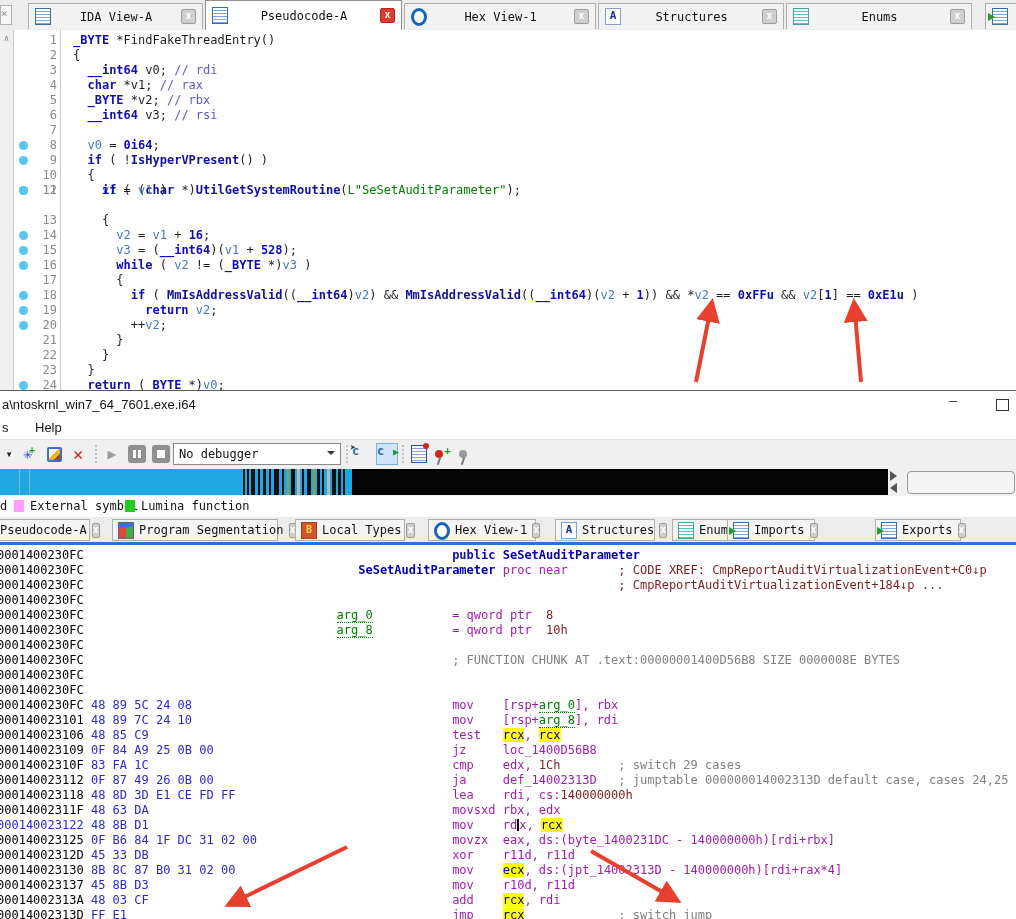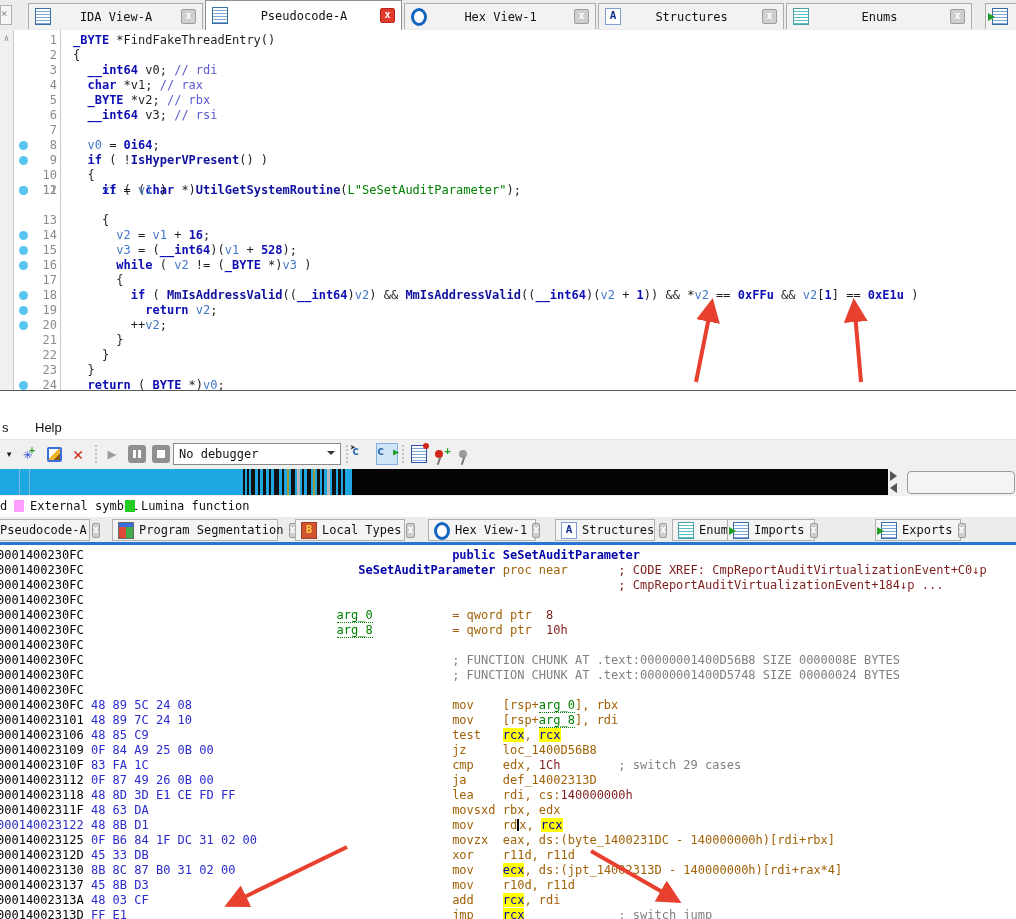--- a/index.html
+++ b/index.html
@@ -32,21 +32,21 @@
                  font-size:9px;text-align:center;}
   .prow{position:absolute;left:0;width:1016px;height:15px;white-space:pre;line-height:15px;}
   .prow .dot{position:absolute;left:19px;top:3px;width:9px;height:9px;border-radius:50%;background:#58c6f0;}
   .prow .lnum{position:absolute;left:28px;width:29px;text-align:right;color:#8a8a8a;}
   .prow .code{position:absolute;left:73px;}
   .gutterline{left:60px;top:30px;width:1px;height:360px;background:#c9c9c9;}
   
   .sg-p{color:#1e1e1e;} .sg-k{color:#0e0eb4;font-weight:bold;} .sg-v{color:#4076c8;}
   .sg-c{color:#5a5ad2;} .sg-s{color:#008000;} .sg-n{color:#0e0eb4;font-weight:bold;}
   .sg-f{color:#10109e;font-weight:bold;}
-  .sg-A{color:#000;} .sg-B{color:#2a2acc;} .sg-b{color:#2a2acc;} .sg-m{color:#a16207;}
+  .sg-A{color:#000;} .sg-B{color:#2a2acc;} .sg-b{color:#2a2acc;} .sg-m{color:#a21caf;}
   .sg-g{color:#7f1d1d;} .sg-y{color:#808080;} .sg-N{color:#0000a8;font-weight:bold;}
   .sg-a{color:#008000;border-bottom:1px dotted #008000;}
   .sg-h{background:#ffff00;color:#0000a8;}
   .sg-i{display:inline-block;width:0;border-left:2px solid #000;height:12px;vertical-align:-2px;}
   
   #midwin{left:0;top:390px;width:1016px;height:78px;background:#fff;border-top:1px solid #5a5a5a;}
   #titlebar{left:0;top:391px;width:1016px;height:26px;background:#fff;}
   #titletext{left:2px;top:6px;font-family:"Liberation Sans",sans-serif;font-size:13px;color:#111;}
   #btn-min{left:940px;top:3px;width:26px;height:20px;text-align:center;color:#333;font-family:"Liberation Sans",sans-serif;}
   #btn-max{left:996px;top:8px;width:11px;height:10px;border:1px solid #333;}
@@ -151,20 +151,25 @@
         <div class="prow" style="top: 288px;"><div class="dot"></div><div class="lnum">20</div><div class="code"><span class="sg-p">        ++</span><span class="sg-v">v2</span><span class="sg-p">;</span></div></div>
         <div class="prow" style="top: 303px;"><div class="lnum">21</div><div class="code"><span class="sg-p">      }</span></div></div>
         <div class="prow" style="top: 318px;"><div class="lnum">22</div><div class="code"><span class="sg-p">    }</span></div></div>
         <div class="prow" style="top: 333px;"><div class="lnum">23</div><div class="code"><span class="sg-p">  }</span></div></div>
         <div class="prow" style="top: 348px;"><div class="dot"></div><div class="lnum">24</div><div class="code"><span class="sg-p">  </span><span class="sg-k">return</span><span class="sg-p"> (</span><span class="sg-k">_BYTE</span><span class="sg-p"> *)</span><span class="sg-v">v0</span><span class="sg-p">;</span></div></div>
       </div>
   </div>
   <div class="abs gutterline"></div>
 
   <div id="midwin" class="abs"></div>
+  <div id="titlebar" class="abs">
+    <div id="titletext" class="abs">a\ntoskrnl_win7_64_7601.exe.i64</div>
+    <div id="btn-min" class="abs">─</div>
+    <div id="btn-max" class="abs"></div>
+  </div>
   <div id="menubar" class="abs">
     <span class="menuitem" style="left:2px">s</span>
     <span class="menuitem" style="left:35px">Help</span>
   </div>
 
   <div id="toolbar" class="abs">
     <div class="tbi" style="left:2px;width:14px;color:#222;">▾</div>
     <div class="tbi" style="left:18px;width:22px;color:#2244cc;font-size:15px;font-weight:bold;">✳<span style="color:#1f9e28;font-size:10px;margin-left:-3px;margin-top:-10px;">+</span></div>
     <div class="tbi" style="left:43px;width:22px;">
       <span style="display:inline-block;width:15px;height:15px;background:#3a6ee0;border-radius:2px;position:relative;">
@@ -296,28 +301,28 @@
 
   <div id="disasm" class="abs">
       <div class="dline" style="top: 3px;"><span class="sg-A">0001400230FC</span><span class="fld" style="left: 63ch;"><span class="sg-k">public </span><span class="sg-N">SeSetAuditParameter</span></span></div>
       <div class="dline" style="top: 18px;"><span class="sg-A">0001400230FC</span><span class="fld" style="left: 50ch;"><span class="sg-N">SeSetAuditParameter</span><span class="sg-m"> proc near</span></span><span class="fld" style="left: 86ch;"><span class="sg-g">; CODE XREF: CmpReportAuditVirtualizationEvent+C0↓p</span></span></div>
       <div class="dline" style="top: 33px;"><span class="sg-A">0001400230FC</span><span class="fld" style="left: 86ch;"><span class="sg-g">; CmpReportAuditVirtualizationEvent+184↓p ...</span></span></div>
       <div class="dline" style="top: 48px;"><span class="sg-A">0001400230FC</span></div>
       <div class="dline" style="top: 63px;"><span class="sg-A">0001400230FC</span><span class="fld" style="left: 47ch;"><span class="sg-a">arg_0</span></span><span class="fld" style="left: 63ch;"><span class="sg-m">= qword ptr  </span><span class="sg-g">8</span></span></div>
       <div class="dline" style="top: 78px;"><span class="sg-A">0001400230FC</span><span class="fld" style="left: 47ch;"><span class="sg-a">arg_8</span></span><span class="fld" style="left: 63ch;"><span class="sg-m">= qword ptr  </span><span class="sg-g">10h</span></span></div>
       <div class="dline" style="top: 93px;"><span class="sg-A">0001400230FC</span></div>
       <div class="dline" style="top: 108px;"><span class="sg-A">0001400230FC</span><span class="fld" style="left: 63ch;"><span class="sg-y">; FUNCTION CHUNK AT .text:00000001400D56B8 SIZE 0000008E BYTES</span></span></div>
-      <div class="dline" style="top: 123px;"><span class="sg-A">0001400230FC</span><span class="fld" style="left: 63ch;"><span class="sg-y">; FUNCTION CHUNK AT .text:00000001400D5748 SIZE 00000024 BYTES</span></span></div>
+      <div class="dline" style="top: 123px;"><span class="sg-A">0001400230FC</span></div>
       <div class="dline" style="top: 138px;"><span class="sg-A">0001400230FC</span></div>
       <div class="dline" style="top: 153px;"><span class="sg-A">0001400230FC</span><span class="fld" style="left: 13ch;"><span class="sg-b">48 89 5C 24 08</span></span><span class="fld" style="left: 63ch;"><span class="sg-m">mov    </span><span class="sg-m">[rsp+</span><span class="sg-a">arg_0</span><span class="sg-m">], rbx</span></span></div>
       <div class="dline" style="top: 168px;"><span class="sg-A">000140023101</span><span class="fld" style="left: 13ch;"><span class="sg-b">48 89 7C 24 10</span></span><span class="fld" style="left: 63ch;"><span class="sg-m">mov    </span><span class="sg-m">[rsp+</span><span class="sg-a">arg_8</span><span class="sg-m">], rdi</span></span></div>
       <div class="dline" style="top: 183px;"><span class="sg-A">000140023106</span><span class="fld" style="left: 13ch;"><span class="sg-b">48 85 C9</span></span><span class="fld" style="left: 63ch;"><span class="sg-m">test   </span><span class="sg-h">rcx</span><span class="sg-m">, </span><span class="sg-h">rcx</span></span></div>
       <div class="dline" style="top: 198px;"><span class="sg-A">000140023109</span><span class="fld" style="left: 13ch;"><span class="sg-b">0F 84 A9 25 0B 00</span></span><span class="fld" style="left: 63ch;"><span class="sg-m">jz     loc_1400D56B8</span></span></div>
       <div class="dline" style="top: 213px;"><span class="sg-A">00014002310F</span><span class="fld" style="left: 13ch;"><span class="sg-b">83 FA 1C</span></span><span class="fld" style="left: 63ch;"><span class="sg-m">cmp    edx, </span><span class="sg-g">1Ch</span></span><span class="fld" style="left: 86ch;"><span class="sg-y">; switch 29 cases</span></span></div>
-      <div class="dline" style="top: 228px;"><span class="sg-A">000140023112</span><span class="fld" style="left: 13ch;"><span class="sg-b">0F 87 49 26 0B 00</span></span><span class="fld" style="left: 63ch;"><span class="sg-m">ja     def_14002313D</span></span></div>
+      <div class="dline" style="top: 228px;"><span class="sg-A">000140023112</span><span class="fld" style="left: 13ch;"><span class="sg-b">0F 87 49 26 0B 00</span></span><span class="fld" style="left: 63ch;"><span class="sg-m">ja     def_14002313D</span></span><span class="fld" style="left: 86ch;"><span class="sg-y">; jumptable 000000014002313D default case, cases 24,25</span></span></div>
       <div class="dline" style="top: 243px;"><span class="sg-A">000140023118</span><span class="fld" style="left: 13ch;"><span class="sg-b">48 8D 3D E1 CE FD FF</span></span><span class="fld" style="left: 63ch;"><span class="sg-m">lea    rdi, cs:</span><span class="sg-g">140000000h</span></span></div>
       <div class="dline" style="top: 258px;"><span class="sg-A">00014002311F</span><span class="fld" style="left: 13ch;"><span class="sg-b">48 63 DA</span></span><span class="fld" style="left: 63ch;"><span class="sg-m">movsxd rbx, edx</span></span></div>
       <div class="dline" style="top: 273px;"><span class="sg-B">000140023122</span><span class="fld" style="left: 13ch;"><span class="sg-b">48 8B D1</span></span><span class="fld" style="left: 63ch;"><span class="sg-m">mov    rd</span><span class="sg-i"></span><span class="sg-m">x, </span><span class="sg-h">rcx</span></span></div>
       <div class="dline" style="top: 288px;"><span class="sg-A">000140023125</span><span class="fld" style="left: 13ch;"><span class="sg-b">0F B6 84 1F DC 31 02 00</span></span><span class="fld" style="left: 63ch;"><span class="sg-m">movzx  eax, ds:(byte_1400231DC - 140000000h)[rdi+rbx]</span></span></div>
       <div class="dline" style="top: 303px;"><span class="sg-A">00014002312D</span><span class="fld" style="left: 13ch;"><span class="sg-b">45 33 DB</span></span><span class="fld" style="left: 63ch;"><span class="sg-m">xor    r11d, r11d</span></span></div>
       <div class="dline" style="top: 318px;"><span class="sg-A">000140023130</span><span class="fld" style="left: 13ch;"><span class="sg-b">8B 8C 87 B0 31 02 00</span></span><span class="fld" style="left: 63ch;"><span class="sg-m">mov    </span><span class="sg-h">ecx</span><span class="sg-m">, ds:(jpt_14002313D - 140000000h)[rdi+rax*4]</span></span></div>
       <div class="dline" style="top: 333px;"><span class="sg-A">000140023137</span><span class="fld" style="left: 13ch;"><span class="sg-b">45 8B D3</span></span><span class="fld" style="left: 63ch;"><span class="sg-m">mov    r10d, r11d</span></span></div>
       <div class="dline" style="top: 348px;"><span class="sg-A">00014002313A</span><span class="fld" style="left: 13ch;"><span class="sg-b">48 03 CF</span></span><span class="fld" style="left: 63ch; text-align: center;"><span class="sg-m">add    </span><span class="sg-h">rcx</span><span class="sg-m">, rdi</span></span></div>
       <div class="dline" style="top: 363px;"><span class="sg-A">00014002313D</span><span class="fld" style="left: 13ch;"><span class="sg-b">FF E1</span></span><span class="fld" style="left: 63ch;"><span class="sg-m">jmp    </span><span class="sg-h">rcx</span></span><span class="fld" style="left: 86ch;"><span class="sg-y">; switch jump</span></span></div>
     </div>

